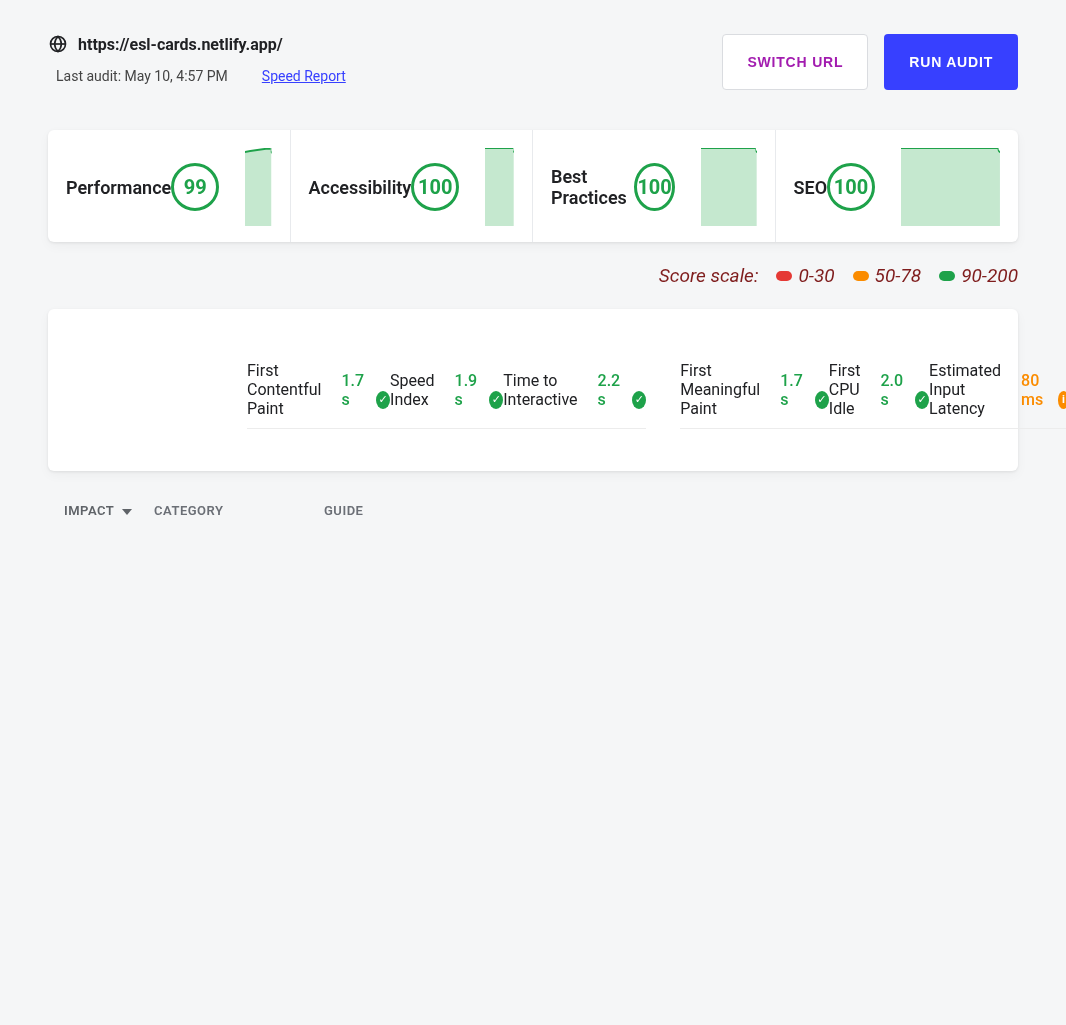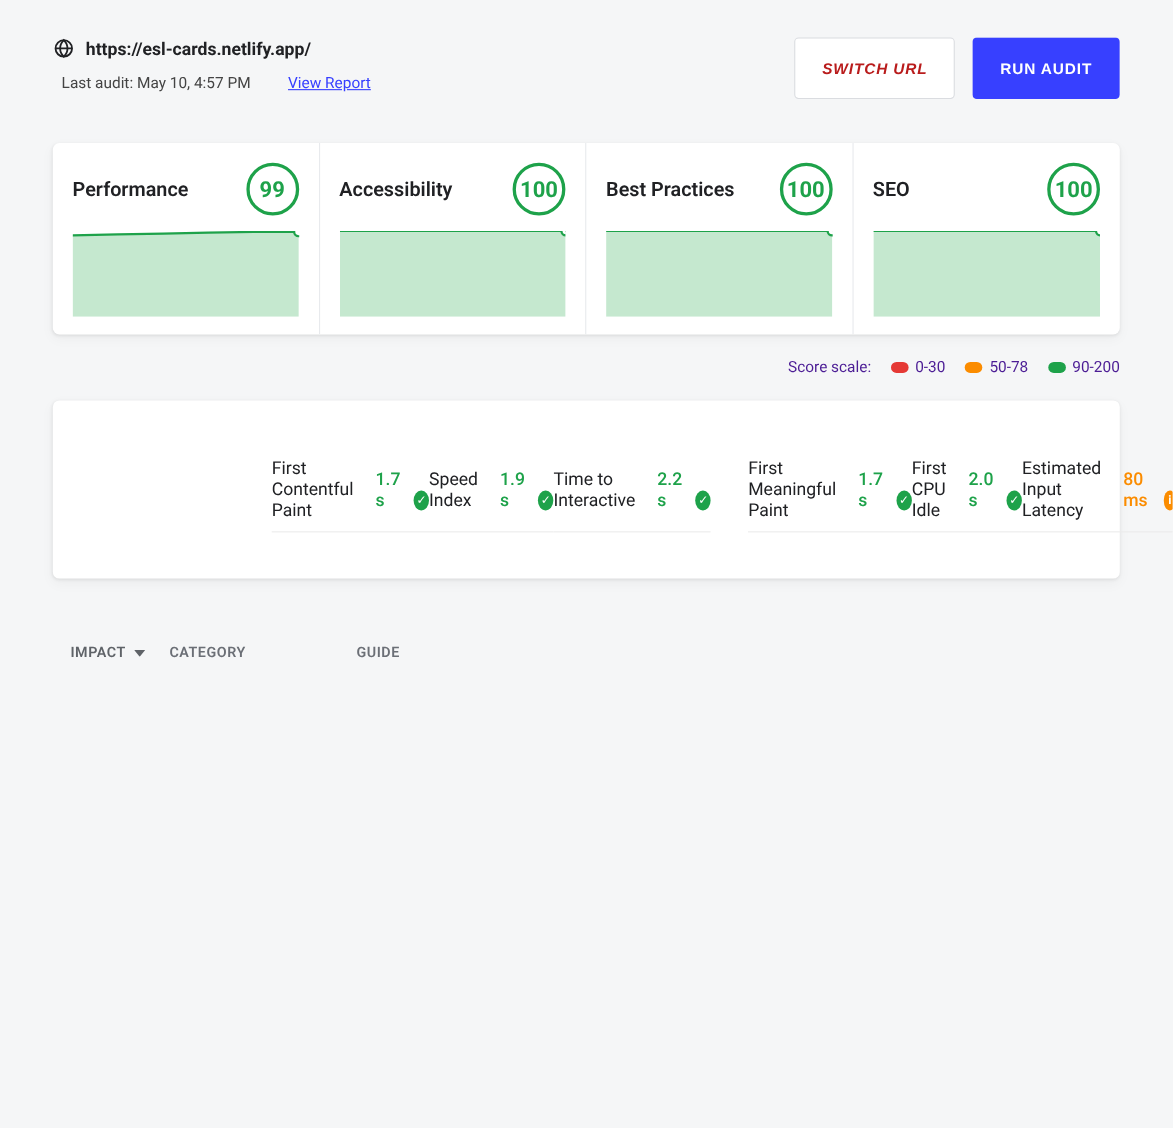--- a/index.html
+++ b/index.html
@@ -20,51 +20,51 @@
   .url-line { display: flex; align-items: center; gap: 10px; }
   .url-text { font-weight: 700; font-size: 16px; }
   .last-audit-line { display: flex; align-items: center; gap: 34px; padding-left: 8px; font-size: 14px; color: #444; }
   .view-report { color: #3740ff; text-decoration: underline; font-size: 14px; cursor: pointer; }
   .header-buttons { display: flex; gap: 16px; }
   .btn {
     height: 56px; padding: 0 24px; font-size: 14px; font-weight: 600; letter-spacing: 0.8px;
     border-radius: 4px; cursor: pointer; display: inline-flex; align-items: center; justify-content: center;
     border: 1px solid transparent;
   }
-  .btn-outline { background: #fff; border-color: #dadce0; color: #b91c1c; font-style: italic; }
+  .btn-outline { background: #fff; border-color: #dadce0; color: #a21caf; }
   .btn-primary { background: #3740ff; color: #fff; }
   .cards-row {
     margin-top: 40px;
     display: grid;
     grid-template-columns: repeat(4, 1fr);
     background: #fff;
     border-radius: 6px;
     box-shadow: 0 1px 3px rgba(0,0,0,0.08), 0 4px 12px rgba(0,0,0,0.04);
     overflow: hidden;
   }
   .card {
     border-right: 1px solid #e8eaed;
     padding: 18px 18px 16px 18px;
-    display: flex; flex-direction: column; gap: 14px;
+    display: flex; flex-direction: row; gap: 26px;
   }
   .card:last-child { border-right: none; }
   .card-head { display: flex; justify-content: space-between; align-items: center; }
   .card-title { font-weight: 600; font-size: 18px; }
   .score-ring {
     width: 48px; height: 48px; border-radius: 50%;
     border: 3px solid #1ea24a;
     display: flex; align-items: center; justify-content: center;
     color: #1ea24a; font-weight: 700; font-size: 20px;
   }
   .spark-wrap { position: relative; height: 78px; }
   .spark-wrap svg { width: 100%; height: 100%; display: block; }
   .score-scale {
     margin-top: 22px;
     display: flex; justify-content: flex-end; align-items: center; gap: 18px;
-    font-size: 14px; color: #4c1d95;
+    font-size: 19px; color: #7f1d1d; font-style: italic;
   }
   .pill { width: 16px; height: 10px; border-radius: 999px; display:inline-block; margin-right:6px; vertical-align: middle;}
   .pill-red { background:#e53935; }
   .pill-orange { background:#fb8c00; }
   .pill-green { background:#1ea24a; }
   .scale-item { display:inline-flex; align-items:center; }
   .metrics-card {
     margin-top: 22px;
     background:#fff;
     border-radius:6px;
@@ -83,21 +83,21 @@
     font-size: 16px;
   }
   .metric-label { color:#202124; }
   .metric-val { display:flex; align-items:flex-end; gap:8px; font-weight:500;margin-left:20px; }
   .val-green { color:#1ea24a; }
   .val-orange { color:#fb8c00; }
   .status-icon { width:18px; height:18px; border-radius:50%; display:inline-flex; align-items:center; justify-content:center; }
   .status-green { background:#1ea24a; color:#fff; font-size:11px; }
   .status-orange { background:#fb8c00; color:#fff; font-size:11px; font-weight:700; }
   .table-headers {
-    margin-top: 60px;
+    margin-top: 32px;
     display:grid;
     grid-template-columns: 90px 170px 345px 1fr;
     padding: 0 16px;
     font-size:13px; letter-spacing:0.5px; color:#6b6f76; font-weight:600;
     align-items:center;
   }
   .th-impact { display:flex; align-items:center; gap:8px; cursor:pointer; color:#5f6368; }
   .globe-icon svg { display:block; }
 </style>
 </head>
@@ -110,21 +110,21 @@
         <svg width="20" height="20" viewBox="0 0 24 24" fill="none" stroke="#202124" stroke-width="2">
           <circle cx="12" cy="12" r="9"></circle>
           <path d="M3 12h18"></path>
           <path d="M12 3c2.5 2.5 4 5.5 4 9s-1.5 6.5-4 9c-2.5-2.5-4-5.5-4-9s1.5-6.5 4-9z"></path>
         </svg>
       </span>
       <span class="url-text">https://esl-cards.netlify.app/</span>
     </div>
     <div class="last-audit-line">
       <span>Last audit: May 10, 4:57 PM</span>
-      <a class="view-report">View Report</a>
+      <a class="view-report">Speed Report</a>
     </div>
   </div>
   <div class="header-buttons">
     <button class="btn btn-outline">SWITCH URL</button>
     <button class="btn btn-primary">RUN AUDIT</button>
   </div>
 </div>
 
 <div class="cards-row">
 

